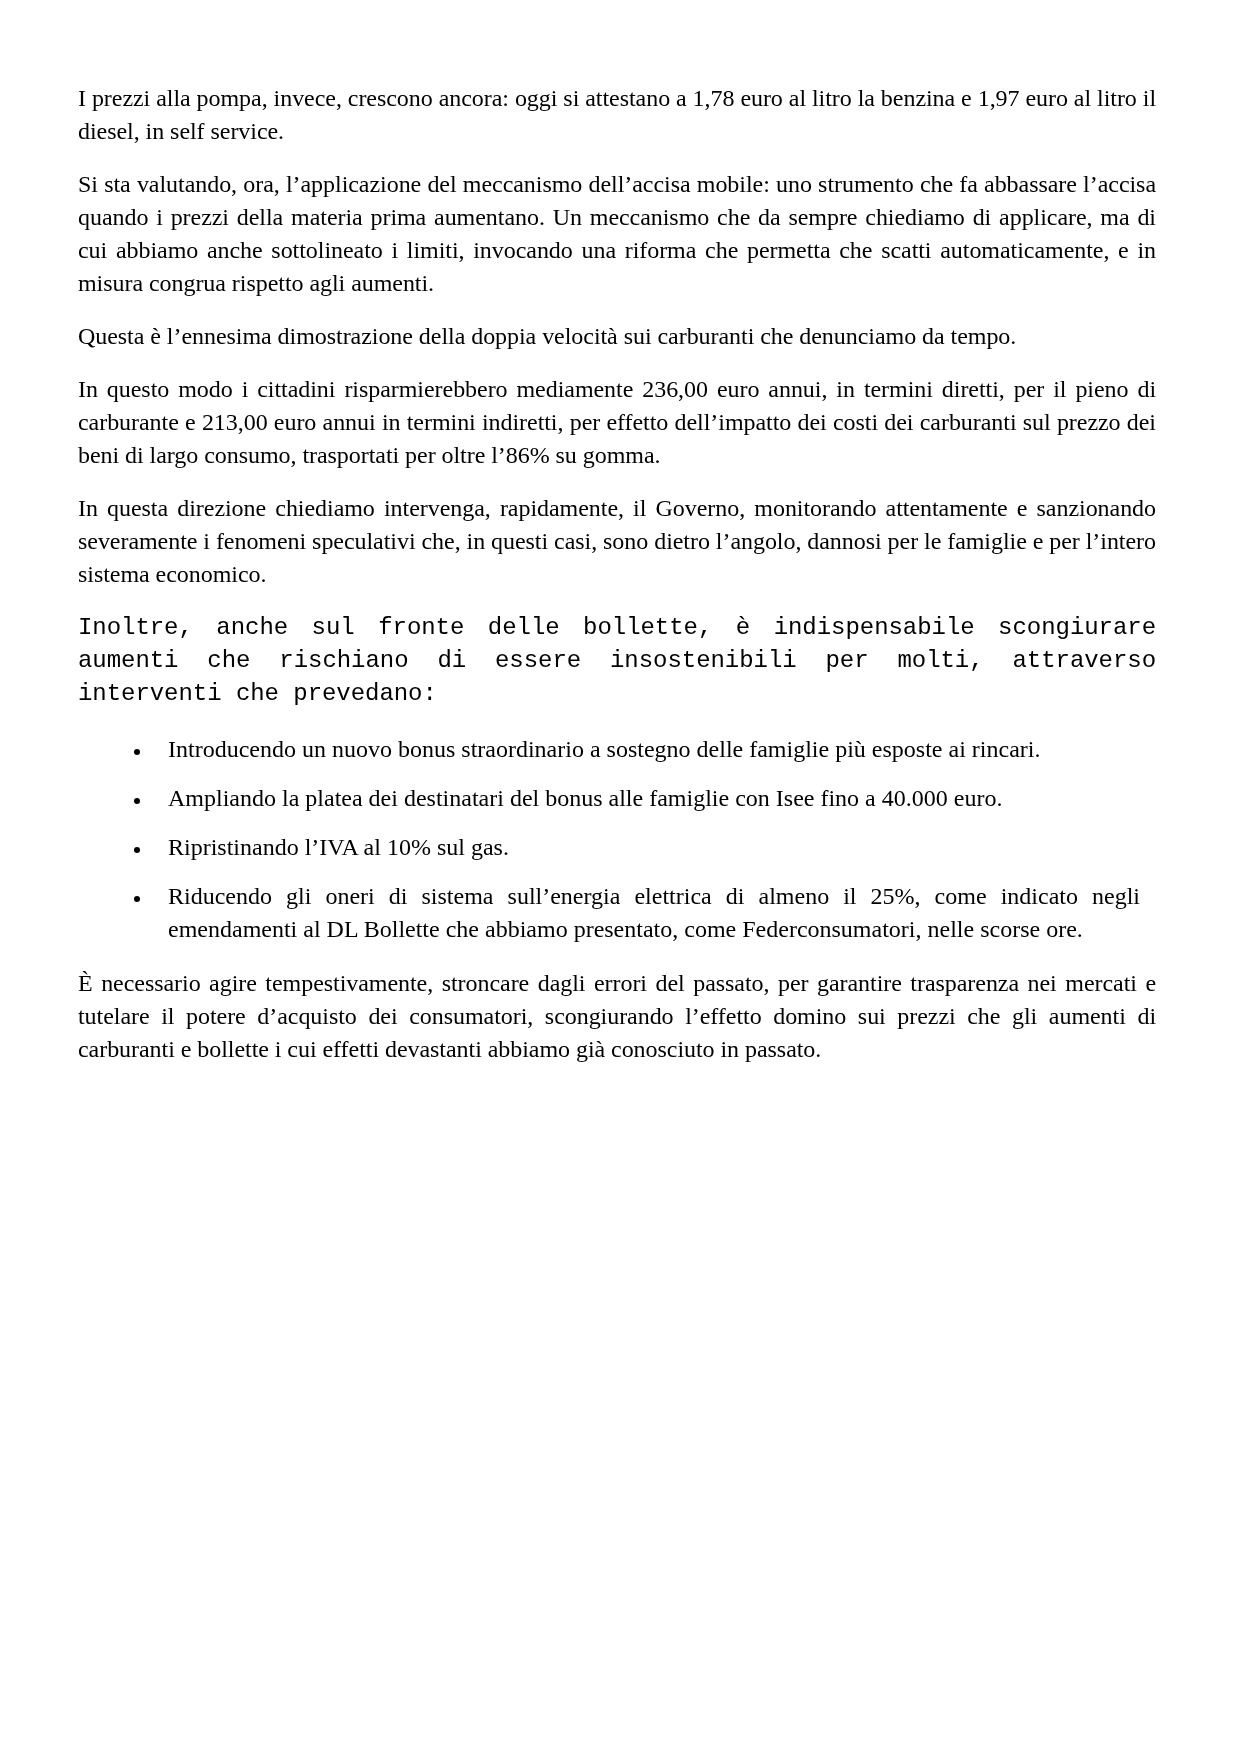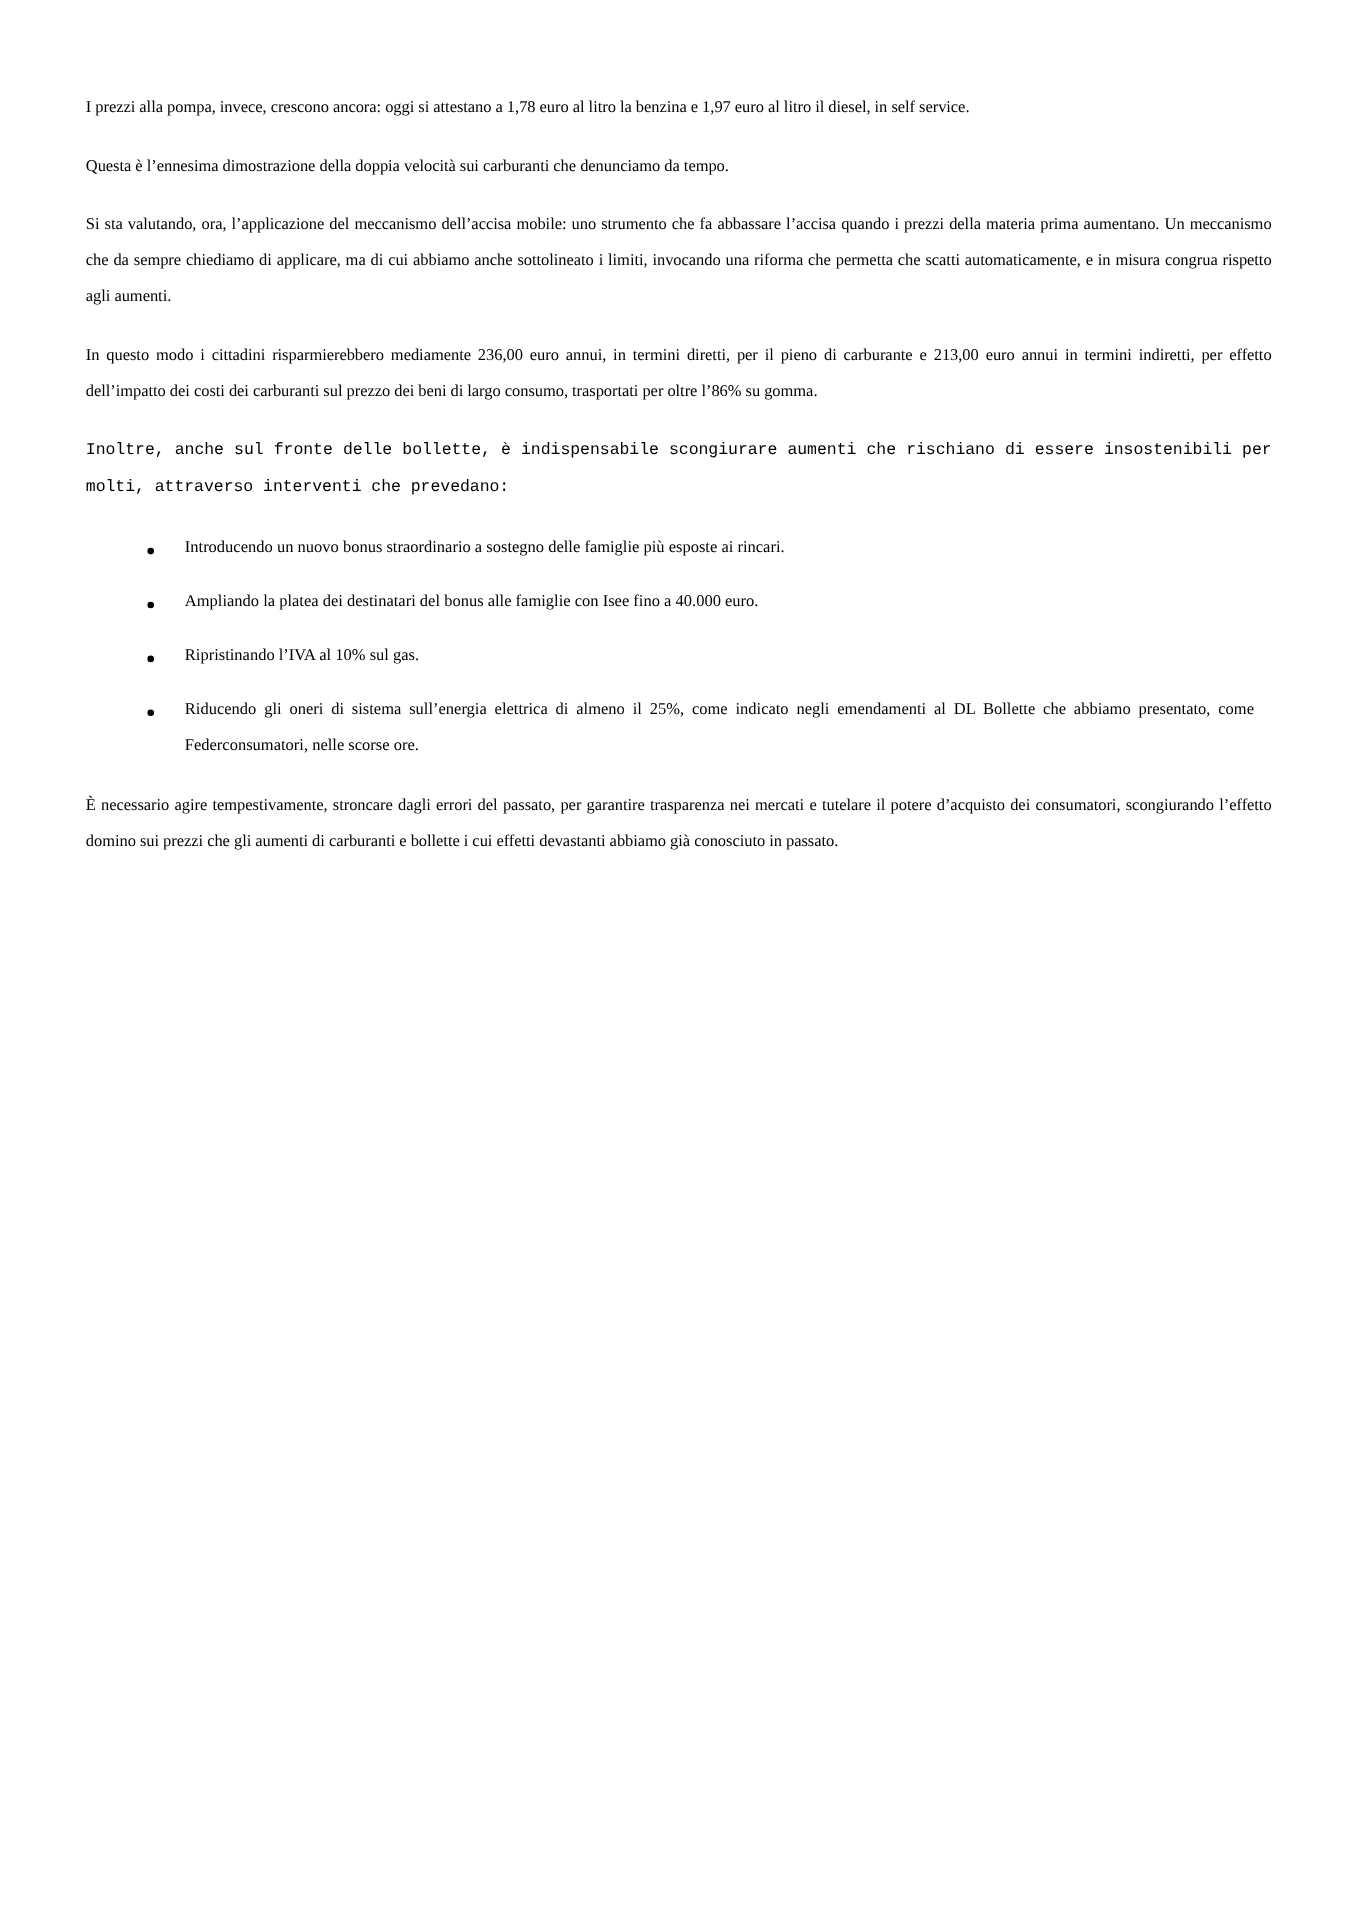--- a/index.html
+++ b/index.html
@@ -12,21 +12,21 @@
       height: 1755px;
       position: relative;
       overflow: hidden;
     }
     .page {
       position: absolute;
       left: 78px;
       top: 82px;
       width: 1078px;
       font-family: "Liberation Serif", "DejaVu Serif", serif;
-      font-size: 15px;
+      font-size: 24px;
       line-height: 33px;
       color: #000000;
     }
     .para {
       margin: 0 0 20px 0;
       text-align: justify;
       text-align-last: left;
       letter-spacing: -0.05px;
     }
     .list {
@@ -56,23 +56,24 @@
       height: 6px;
       border-radius: 50%;
       background: #000;
     }
   </style>
 </head>
 <body>
 
 <div class="page">
   <p class="para">I prezzi alla pompa, invece, crescono ancora: oggi si attestano a 1,78 euro al litro la benzina e 1,97 euro al litro il diesel, in self service.</p>
+  <p class="para">Si sta valutando, ora, l’applicazione del meccanismo dell’accisa mobile: uno strumento che fa abbassare l’accisa quando i prezzi della materia prima aumentano. Un meccanismo che da sempre chiediamo di applicare, ma di cui abbiamo anche sottolineato i limiti, invocando una riforma che permetta che scatti automaticamente, e in misura congrua rispetto agli aumenti.</p>
   <p class="para">Questa è l’ennesima dimostrazione della doppia velocità sui carburanti che denunciamo da tempo.</p>
-  <p class="para">Si sta valutando, ora, l’applicazione del meccanismo dell’accisa mobile: uno strumento che fa abbassare l’accisa quando i prezzi della materia prima aumentano. Un meccanismo che da sempre chiediamo di applicare, ma di cui abbiamo anche sottolineato i limiti, invocando una riforma che permetta che scatti automaticamente, e in misura congrua rispetto agli aumenti.</p>
   <p class="para">In questo modo i cittadini risparmierebbero mediamente 236,00 euro annui, in termini diretti, per il pieno di carburante e 213,00 euro annui in termini indiretti, per effetto dell’impatto dei costi dei carburanti sul prezzo dei beni di largo consumo, trasportati per oltre l’86% su gomma.</p>
+  <p class="para">In questa direzione chiediamo intervenga, rapidamente, il Governo, monitorando attentamente e sanzionando severamente i fenomeni speculativi che, in questi casi, sono dietro l’angolo, dannosi per le famiglie e per l’intero sistema economico.</p>
   <p class="para" style="margin-bottom:0;font-family:Liberation Mono, monospace;">Inoltre, anche sul fronte delle bollette, è indispensabile scongiurare aumenti che rischiano di essere insostenibili per molti, attraverso interventi che prevedano:</p>
 
   <ul class="list">
     <li class="list-item">
       <span class="bullet"></span>
       <span>Introducendo un nuovo bonus straordinario a sostegno delle famiglie più esposte ai rincari.</span>
     </li>
     <li class="list-item">
       <span class="bullet"></span>
       <span>Ampliando la platea dei destinatari del bonus alle famiglie con Isee fino a 40.000 euro.</span>

